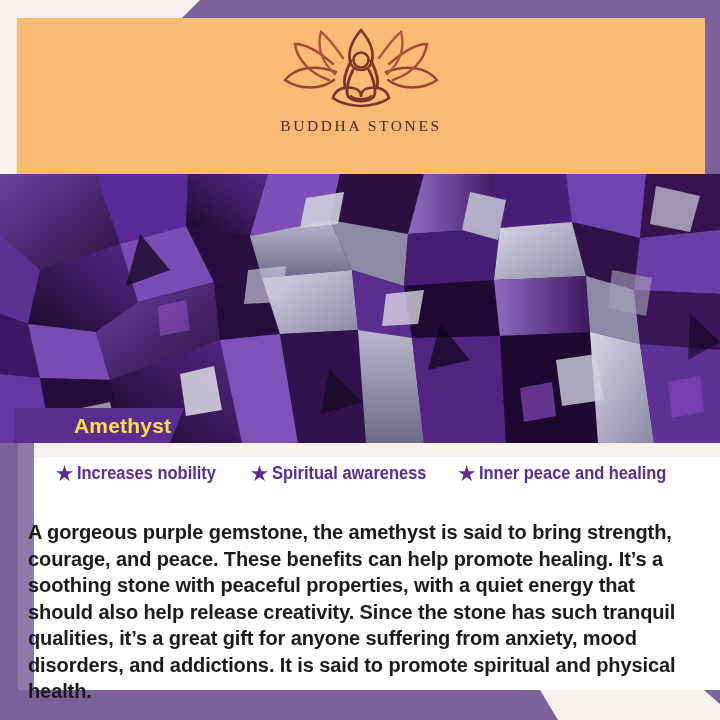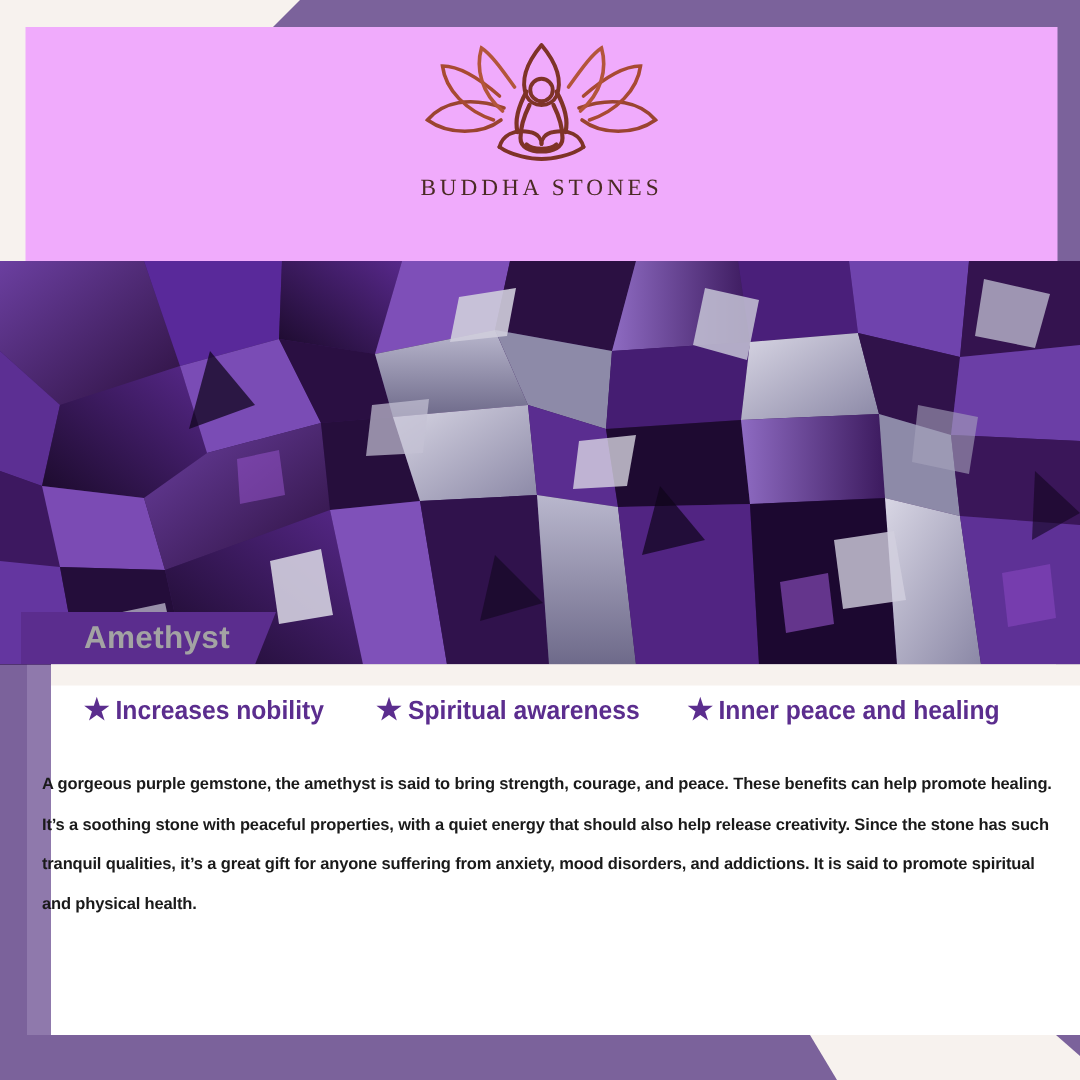--- a/index.html
+++ b/index.html
@@ -11,57 +11,57 @@
   .frame-top{position:absolute;top:0;left:0;width:720px;height:18px;background:#7b629b;
              clip-path:polygon(200px 0,720px 0,720px 18px,182px 18px);}
   .frame-right{position:absolute;top:0;right:0;width:16px;height:720px;background:#7b629b;
              clip-path:polygon(0 0,16px 0,16px 704px,0 690px);}
   .frame-bottom{position:absolute;left:0;bottom:0;width:720px;height:30px;background:#7b629b;
              clip-path:polygon(0 0,540px 0,558px 30px,0 30px);}
   .frame-left{position:absolute;left:0;top:440px;width:18px;height:280px;background:#7b629b;}
   .frame-left2{position:absolute;left:18px;top:440px;width:16px;height:250px;background:#8f79ac;}
 
   
-  .header{position:absolute;left:17px;top:18px;width:688px;height:156px;background:#f0abfc;}
+  .header{position:absolute;left:17px;top:18px;width:688px;height:156px;background:#fdba74;}
   .logo{position:absolute;left:0;right:0;top:10px;display:flex;flex-direction:column;
         align-items:center;}
   .logo svg{display:block;}
   .logo-word{margin-top:3px;font-family:"Liberation Serif",serif;font-size:15.5px;
              letter-spacing:2.6px;color:#4a2a24;font-weight:400;}
 
   .title-panel{position:absolute;left:110px;top:127px;width:500px;height:47px;
                background:#fbf7f4;display:flex;align-items:center;justify-content:center;}
   .title-text{font-family:"Liberation Sans",sans-serif;font-weight:700;font-size:30px;
               color:#5b2d8e;letter-spacing:.2px;transform:scaleX(.93);transform-origin:center;}
 
   
   .photo{position:absolute;left:0;top:174px;width:720px;height:269px;overflow:hidden;
          background:#2b1140;}
   .photo svg{display:block;width:720px;height:269px;}
 
   .badge{position:absolute;left:14px;top:408px;height:35px;background:#5b2d8e;
          clip-path:polygon(0 0,170px 0,156px 35px,0 35px);width:172px;
          display:flex;align-items:center;}
-  .badge-text{color:#a3a3a3;font-weight:700;font-size:21px;padding-left:42px;
+  .badge-text{color:#fde047;font-weight:700;font-size:21px;padding-left:60px;
               letter-spacing:.2px;font-family:"Liberation Sans",sans-serif;}
 
   
   .content{position:absolute;left:34px;top:443px;width:686px;height:247px;background:#ffffff;}
   .content-top{position:absolute;left:0;top:0;width:686px;height:14px;background:#f7f2ee;}
 
   .bullets{position:absolute;left:0;top:20px;width:660px;display:flex;
            justify-content:flex-start;align-items:baseline;}
   .bullet{display:flex;align-items:center;color:#5b2d8e;font-weight:700;font-size:17.5px;
           white-space:nowrap;font-family:"Liberation Sans",sans-serif;}
   .bullet .star{font-size:19px;line-height:1;margin-right:4px;}
   .bullet .blabel{transform:scaleX(.94);transform-origin:left center;}
   .b1{margin-left:22px;} .b2{margin-left:26px;} .b3{margin-left:22px;}
 
   .body-text{position:absolute;left:-6px;top:56px;width:676px;color:#1a1a1a;
-             font-size:11px;line-height:26.5px;font-weight:600;
+             font-size:20px;line-height:26.5px;font-weight:600;
              font-family:"Liberation Sans",sans-serif;letter-spacing:-.1px;}
 </style>
 </head>
 <body>
 
 <div class="page">
 
   <div class="frame-top"></div>
   <div class="frame-right"></div>
   <div class="frame-bottom"></div>

